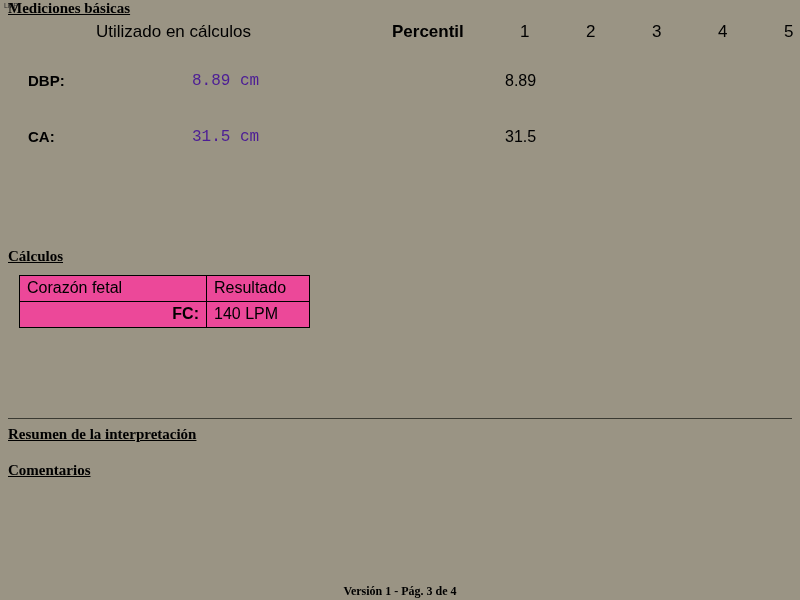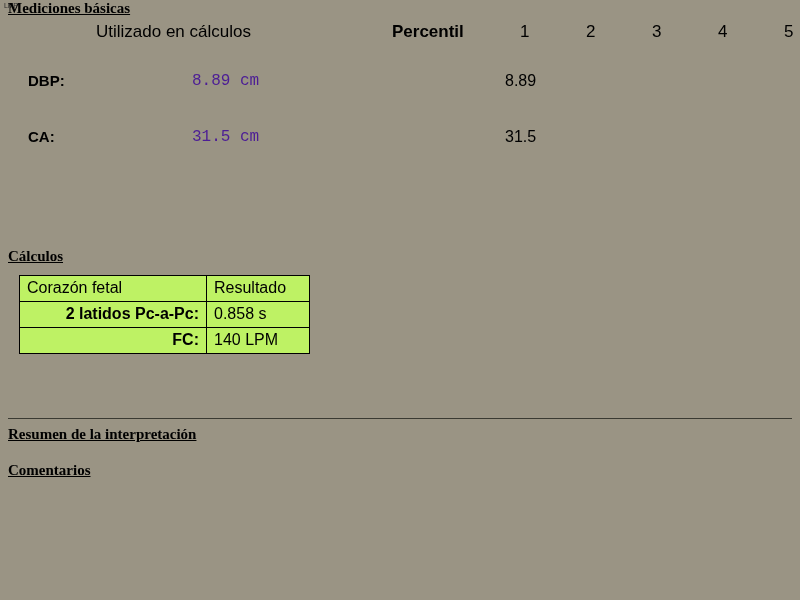--- a/index.html
+++ b/index.html
@@ -105,21 +105,21 @@
   }
 
   
   #calc-title { left: 8px; top: 248px; }
 
   table.calc {
     position: absolute;
     left: 19px;
     top: 275px;
     border-collapse: collapse;
-    background: #bef264;
+    background: #ec4899;
   }
   table.calc td {
     border: 1px solid #000;
     font-size: 16px;
     padding: 3px 7px 4px 7px;
     color: #000;
     white-space: nowrap;
   }
   table.calc td.col1 {
     width: 172px;
@@ -195,29 +195,26 @@
 
   <div class="section-title" id="calc-title">Cálculos</div>
 
   <table class="calc">
     <tbody>
         <tr class="hdr">
       <td class="col1">Corazón fetal</td>
       <td class="col2">Resultado</td>
     </tr>
     <tr class="body">
-      <td class="col1">2 latidos Pc-a-Pc:</td>
-      <td class="col2">0.858 s</td>
-    </tr>
-    <tr class="body">
       <td class="col1">FC:</td>
       <td class="col2">140 LPM</td>
     </tr>
   </tbody>
     </table>
 
   <div class="divider"></div>
 
   <div class="section-title" id="summary-title">Resumen de la interpretación</div>
   <div class="section-title" id="comments-title">Comentarios</div>
 
+  <div class="footer">Versión 1 - Pág. 3 de 4</div>
 
 </div>
 
 </body></html>

